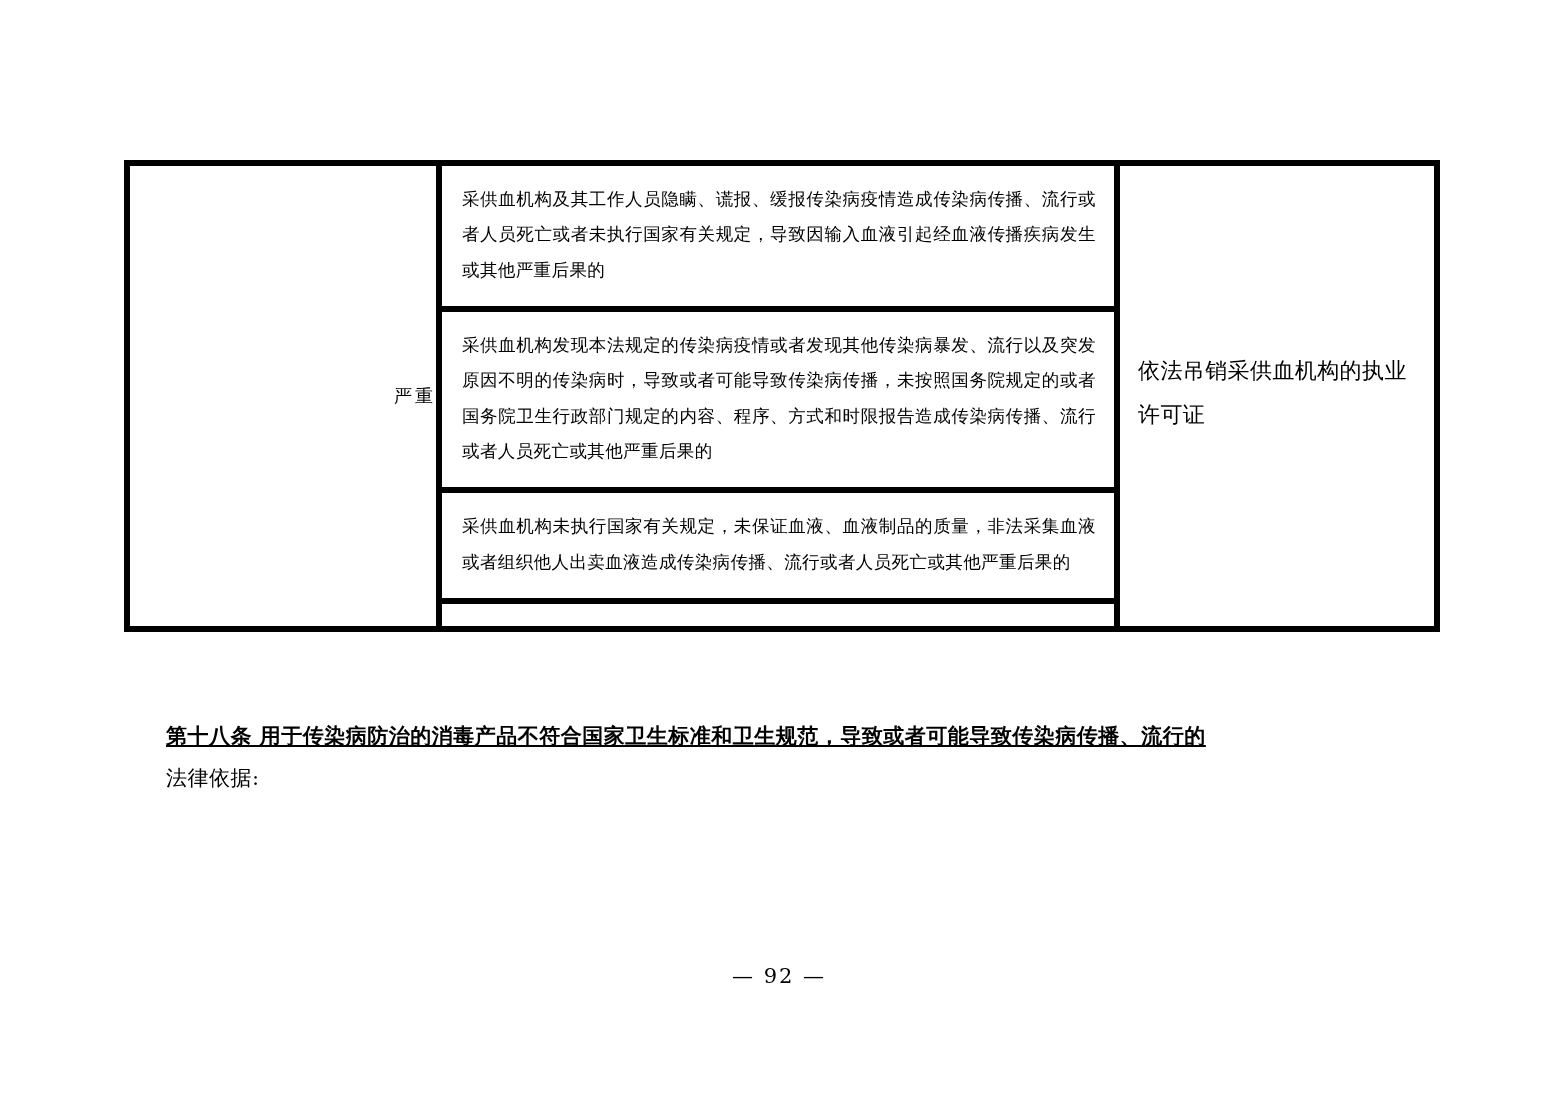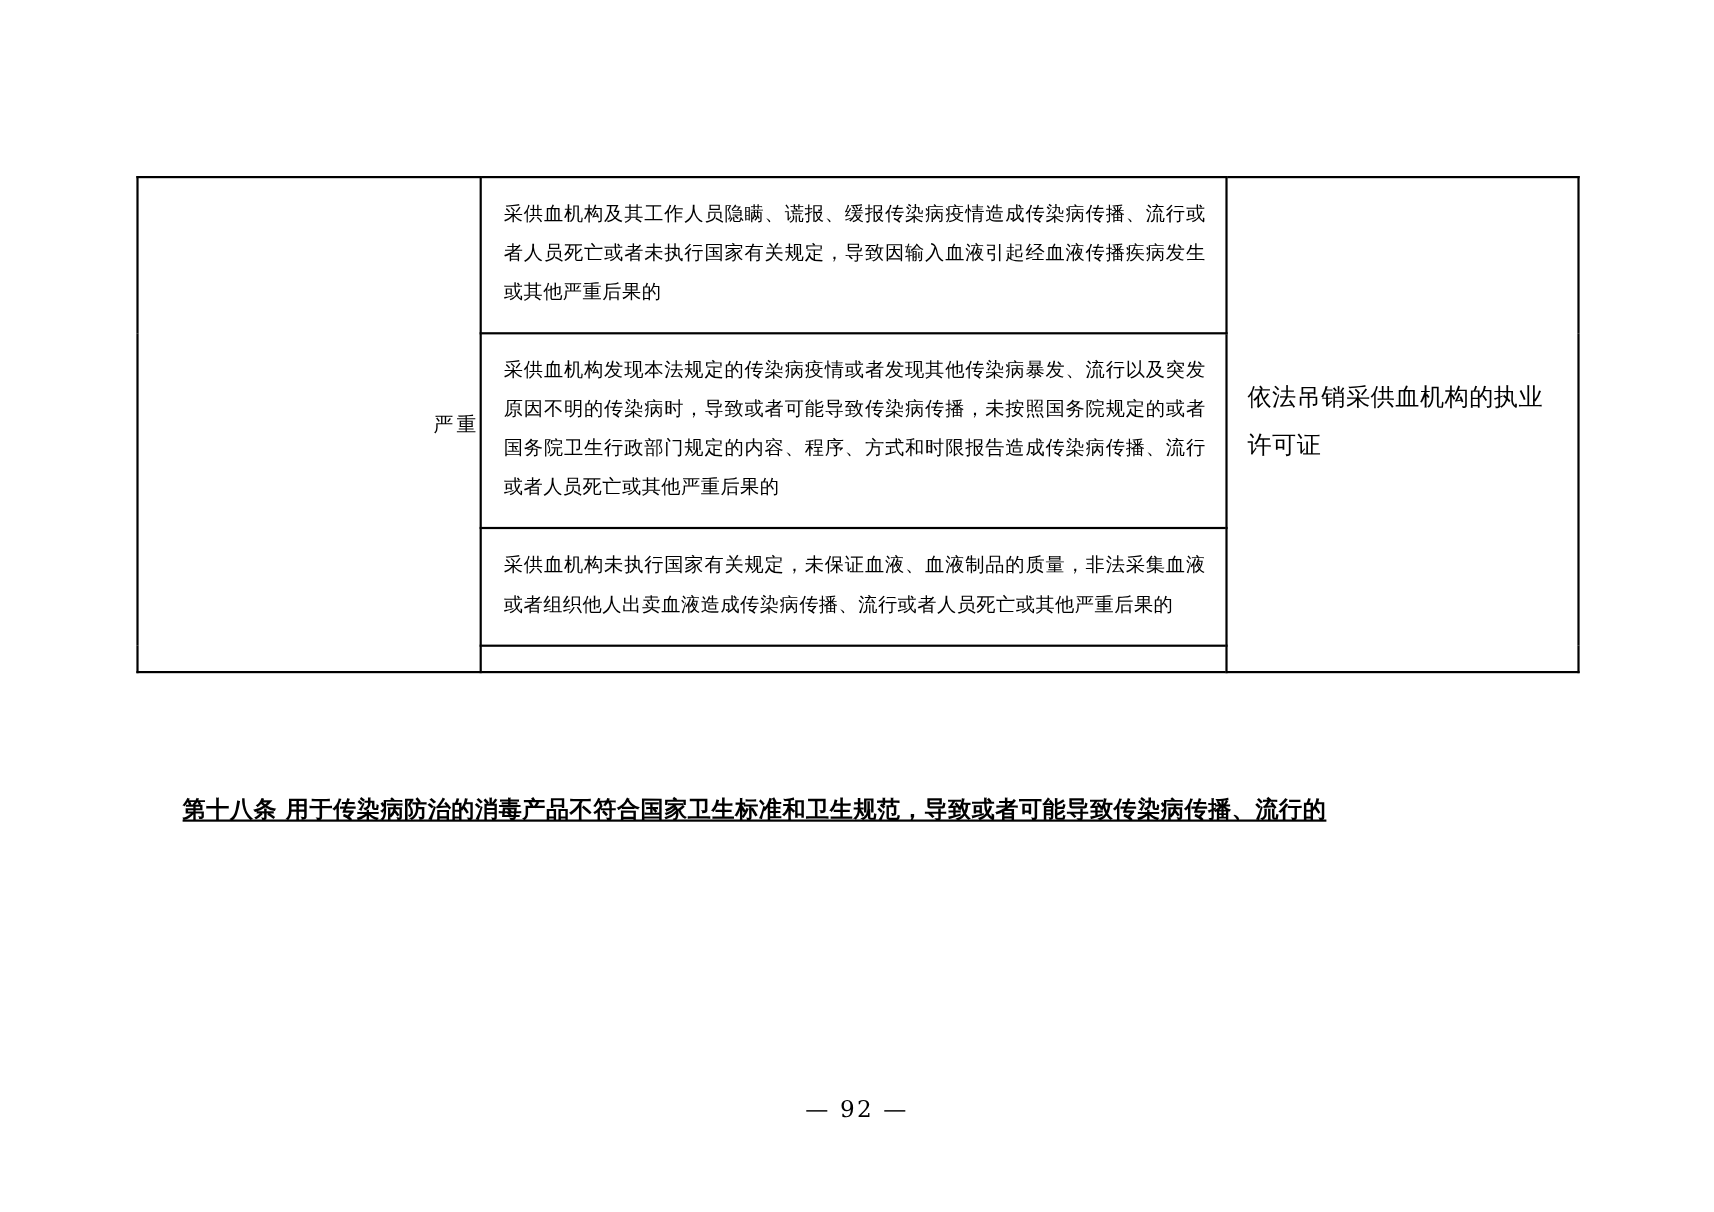--- a/index.html
+++ b/index.html
@@ -26,21 +26,21 @@
   
   .law-table {
     position: absolute;
     left: 124px;
     top: 160px;
     width: 1310px;
     border-collapse: collapse;
     table-layout: fixed;
   }
   .law-table td {
-    border: 2px solid #000000;
+    border: 6px solid #000000;
     vertical-align: top;
     padding: 0;
   }
   .col-level  { width: 312px; }
   .col-desc   { width: 678px; }
   .col-action { width: 320px; }
 
   .cell-inner {
     padding: 16px 18px 18px 20px;
     font-size: 17.5px;
@@ -84,21 +84,21 @@
   .para.bold {
     font-weight: bold;
     text-decoration: underline;
   }
   .para + .para { margin-top: 2px; }
 
   
   .page-number {
     position: absolute;
     left: 0;
-    top: 996px;
+    top: 964px;
     width: 1558px;
     text-align: center;
     font-size: 21px;
     letter-spacing: 2px;
   }
 </style>
 </head>
 <body>
 
 <div class="page">
@@ -132,17 +132,18 @@
         </td>
       </tr>
       <tr class="spacer-row">
         <td class="col-desc"></td>
       </tr>
     </tbody>
   </table>
 
   <div class="body-text">
     <p class="para bold">第十八条  用于传染病防治的消毒产品不符合国家卫生标准和卫生规范，导致或者可能导致传染病传播、流行的</p>
+    <p class="para">法律依据:</p>
   </div>
 
   <div class="page-number">— 92 —</div>
 
 </div>
 
 </body></html>

